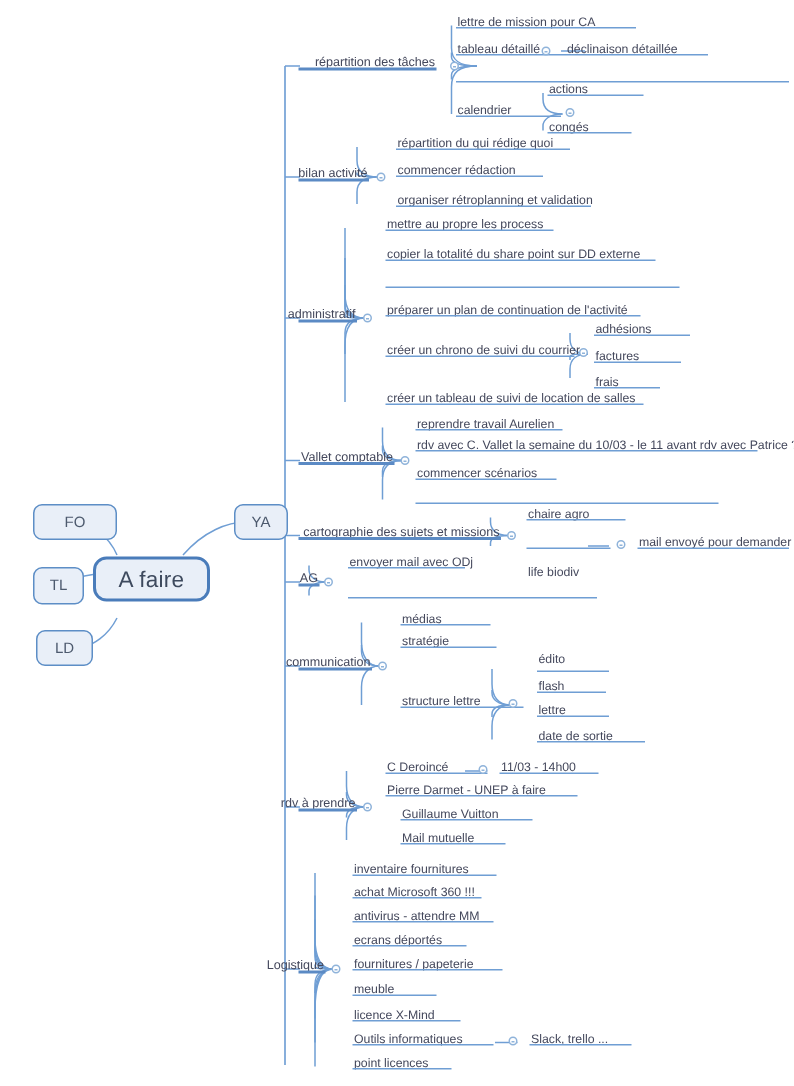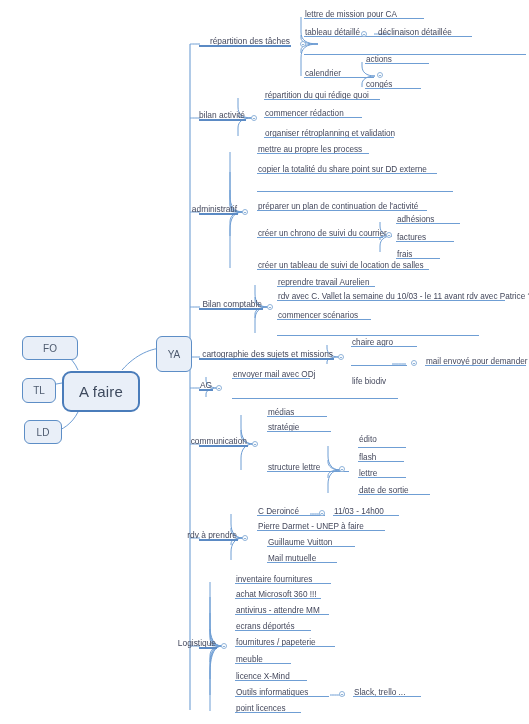--- a/index.html
+++ b/index.html
@@ -130,26 +130,26 @@
       <path d="M222,646 C214,646 210,644 210,638 L210,629"></path>
       <path d="M222,646 C214,646 210,646 210,644 L210,643"></path>
       <path d="M222,646 C214,646 210,650 210,656 L210,662"></path>
       <path d="M222,646 C214,646 210,652 210,662 L210,679"></path>
       <path d="M222,646 C214,646 210,654 210,668 L210,695"></path>
       <path d="M222,646 C214,646 210,656 210,674 L210,711"></path>
       <path d="M345,695 C338,695 334,695 330,695"></path>
     </g>
   </svg>
 
-  <div class="root-node" style="left:62px;top:371px;width:78px;height:41px;">A faire</div>
+  <div class="root-node" style="left:62px;top:371px;width:78px;height:30px;">A faire</div>
 
   <div class="side-node" style="left:22px;top:378px;width:34px;height:25px;">TL</div>
   <div class="side-node" style="left:22px;top:336px;width:56px;height:24px;">FO</div>
   <div class="side-node" style="left:24px;top:420px;width:38px;height:24px;">LD</div>
-  <div class="side-node" style="left:156px;top:336px;width:36px;height:36px;">YA</div>
+  <div class="side-node" style="left:156px;top:336px;width:36px;height:24px;">YA</div>
 
   <div class="topic main rt" style="left:290px;top:36px;">répartition des tâches</div>
   <div class="uline thick" style="left:199px;top:45px;width:92px;"></div>
   <div class="toggle" style="left:300px;top:41px;"></div>
 
   <div class="topic" style="left:305px;top:9px;">lettre de mission pour CA</div>
   <div class="uline" style="left:304px;top:18px;width:120px;"></div>
 
   <div class="topic" style="left:305px;top:27px;">tableau détaillé</div>
   <div class="uline" style="left:304px;top:36px;width:168px;"></div>
@@ -197,21 +197,21 @@
   <div class="topic" style="left:397px;top:214px;">adhésions</div>
   <div class="uline" style="left:396px;top:223px;width:64px;"></div>
   <div class="topic" style="left:397px;top:232px;">factures</div>
   <div class="uline" style="left:396px;top:241px;width:58px;"></div>
   <div class="topic" style="left:397px;top:249px;">frais</div>
   <div class="uline" style="left:396px;top:258px;width:44px;"></div>
 
   <div class="topic" style="left:258px;top:260px;">créer un tableau de suivi de location de salles</div>
   <div class="uline" style="left:257px;top:269px;width:172px;"></div>
 
-  <div class="topic main rt" style="left:262px;top:299px;">Bilan comptable</div>
+  <div class="topic main rt" style="left:262px;top:299px;">Vallet comptable</div>
   <div class="uline thick" style="left:199px;top:308px;width:64px;"></div>
   <div class="toggle" style="left:267px;top:304px;"></div>
 
   <div class="topic" style="left:278px;top:277px;">reprendre travail Aurelien</div>
   <div class="uline" style="left:277px;top:286px;width:98px;"></div>
   <div class="topic" style="left:278px;top:291px;">rdv avec C. Vallet la semaine du 10/03 - le 11 avant rdv avec Patrice ?</div>
   <div class="uline" style="left:277px;top:300px;width:228px;"></div>
   <div class="topic" style="left:278px;top:310px;">commencer scénarios</div>
   <div class="uline" style="left:277px;top:319px;width:94px;"></div>
   <div class="uline" style="left:277px;top:335px;width:202px;"></div>

